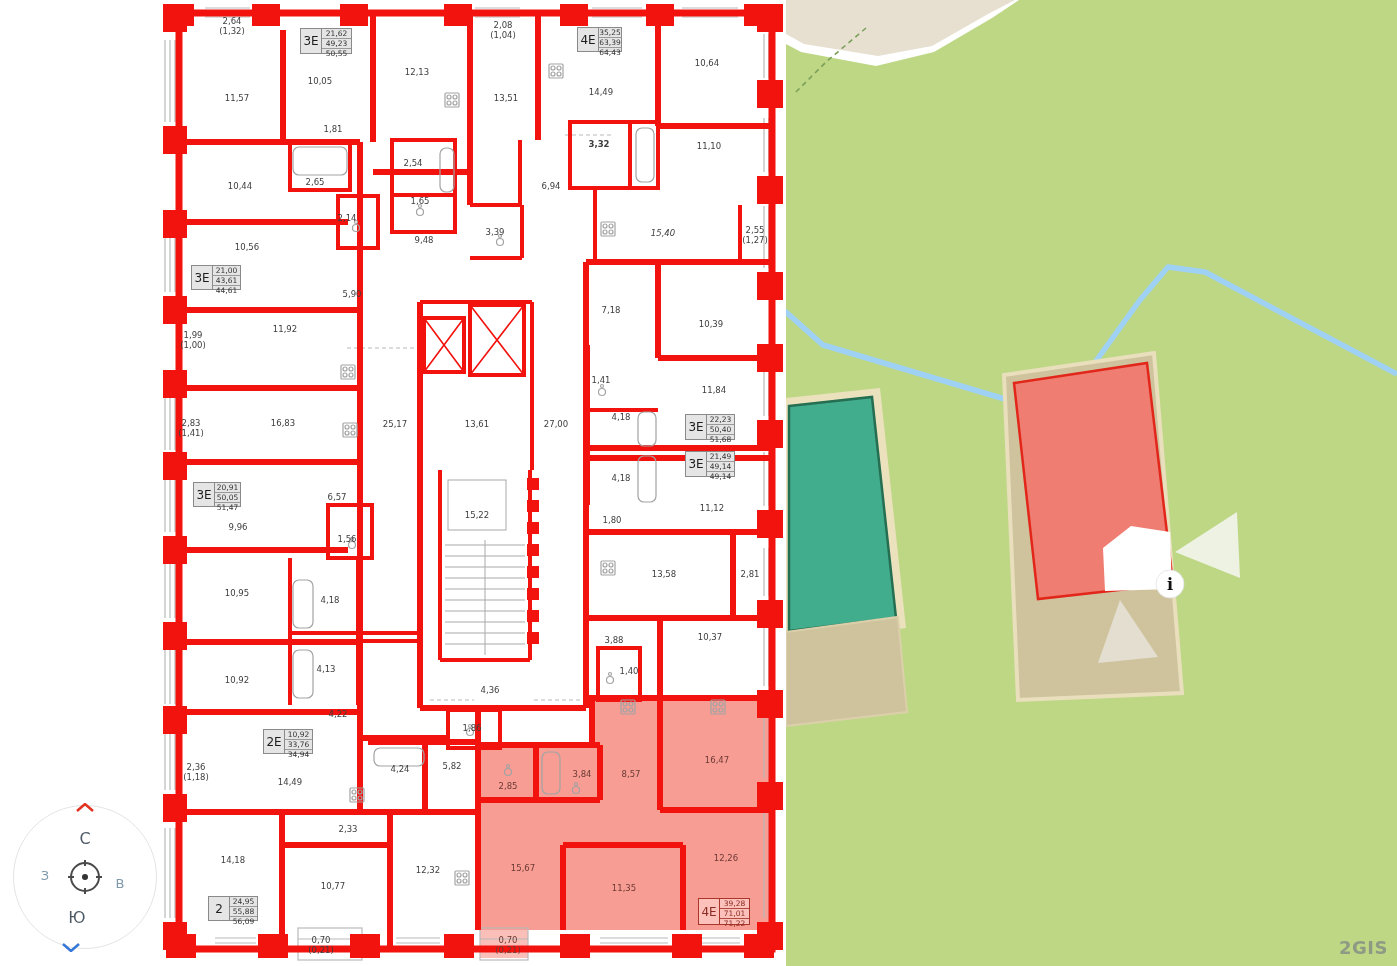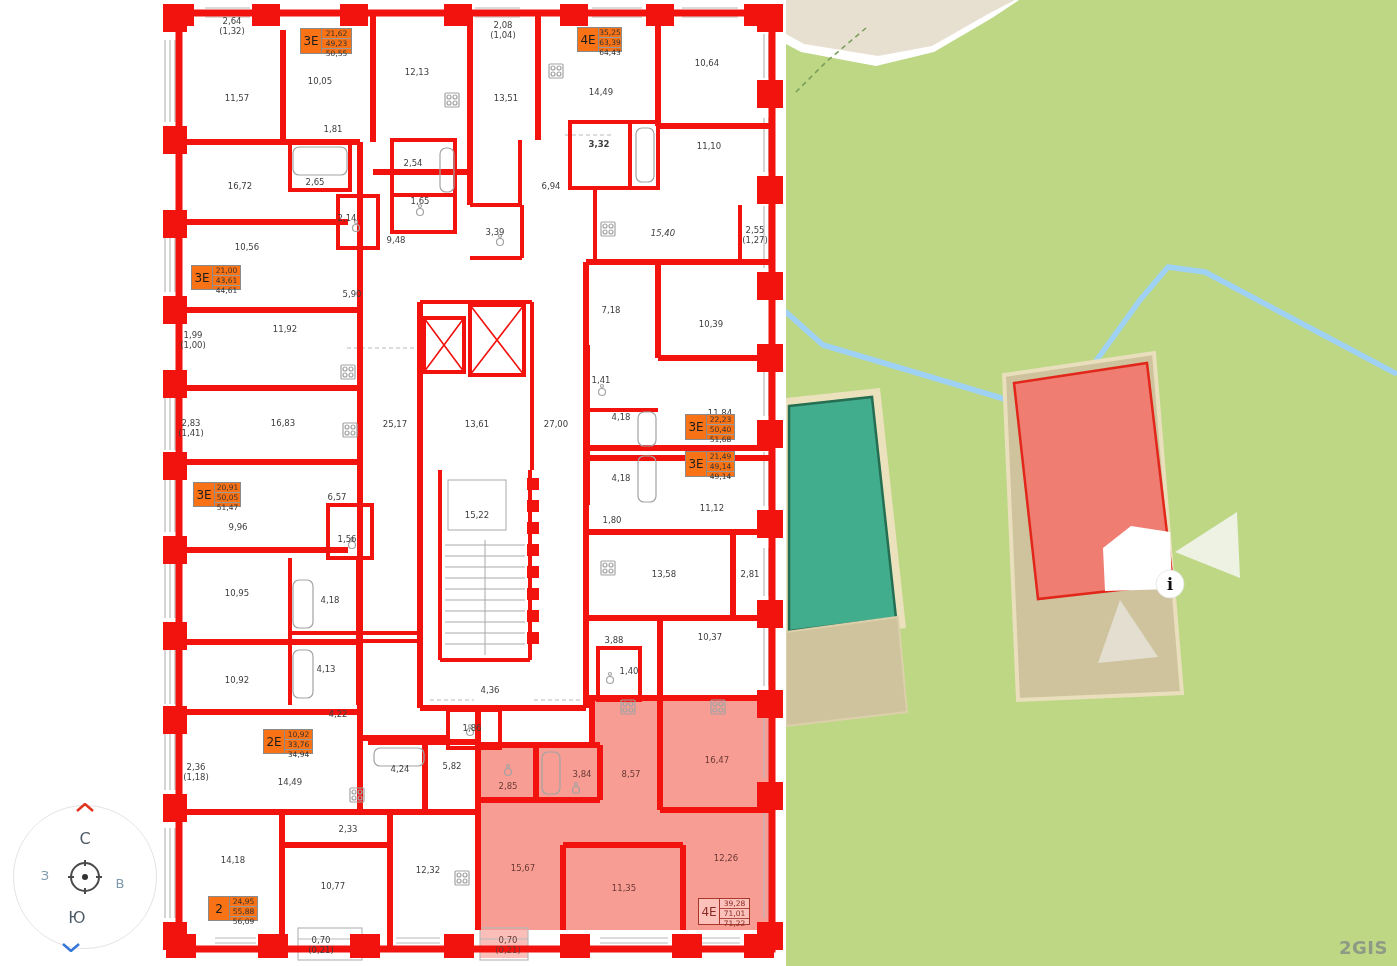--- a/index.html
+++ b/index.html
@@ -4,21 +4,21 @@
 <style>
   html,body{margin:0;padding:0;background:#fff;width:1397px;height:966px;overflow:hidden;
     font-family:"DejaVu Sans", sans-serif;}
   .app{position:relative;width:1397px;height:966px;}
   .plan-panel{position:absolute;left:0;top:0;width:856px;height:966px;background:#fff;}
   .plan-panel svg{position:absolute;left:0;top:0;}
   .labels-layer{position:absolute;left:0;top:0;width:786px;height:966px;pointer-events:none;}
   .room-label{position:absolute;transform:translate(-50%,-50%);font-size:8.5px;line-height:1.18;
     color:var(--label,#3d3d3d);white-space:pre-line;text-align:center;letter-spacing:0;}
   .room-label.pink{color:var(--pink-label,#6b3a35);}
-  .apt-box{position:absolute;display:flex;border:1px solid #8a8a8a;background:#f97316;box-sizing:border-box;}
+  .apt-box{position:absolute;display:flex;border:1px solid #8a8a8a;background:#e5e5e5;box-sizing:border-box;}
   .apt-box .type{width:20px;display:flex;align-items:center;justify-content:center;
     font-size:12px;color:#1d1d1d;border-right:1px solid #8a8a8a;}
   .apt-box .vals{flex:1;display:flex;flex-direction:column;}
   .apt-box .vals div{flex:1;display:flex;align-items:center;justify-content:center;
     font-size:7.5px;color:#333;border-bottom:1px solid #9a9a9a;}
   .apt-box .vals div:last-child{border-bottom:none;}
   .apt-box.pink{border-color:#a8362b;background:rgba(255,238,236,.45);}
   .apt-box.pink .type{color:#8b2a22;border-color:#a8362b;}
   .apt-box.pink .vals div{color:#8b2a22;border-color:#b2493f;}
   
@@ -324,38 +324,38 @@
 (1,04)</span>
         <span class="room-label" style="left: 601px; top: 92px;">14,49</span>
         <span class="room-label" style="left: 707px; top: 63px;">10,64</span>
         <span class="room-label" style="left: 237px; top: 98px;">11,57</span>
         <span class="room-label" style="left: 506px; top: 98px;">13,51</span>
         <span class="room-label" style="left: 333px; top: 129px;">1,81</span>
         <span class="room-label" style="left: 599px; top: 144px; font-weight: bold;">3,32</span>
         <span class="room-label" style="left: 709px; top: 146px;">11,10</span>
         <span class="room-label" style="left: 413px; top: 163px;">2,54</span>
         <span class="room-label" style="left: 315px; top: 182px;">2,65</span>
-        <span class="room-label" style="left: 240px; top: 186px;">16,72</span>
+        <span class="room-label" style="left: 240px; top: 186px;">10,44</span>
         <span class="room-label" style="left: 551px; top: 186px;">6,94</span>
         <span class="room-label" style="left: 420px; top: 201px;">1,65</span>
         <span class="room-label" style="left: 347px; top: 218px;">2,14</span>
-        <span class="room-label" style="left: 396px; top: 240px;">9,48</span>
+        <span class="room-label" style="left: 424px; top: 240px;">9,48</span>
         <span class="room-label" style="left: 495px; top: 232px;">3,39</span>
         <span class="room-label" style="left: 663px; top: 233px; font-style: italic;">15,40</span>
         <span class="room-label" style="left: 755px; top: 235px;">2,55
 (1,27)</span>
         <span class="room-label" style="left: 247px; top: 247px;">10,56</span>
         <span class="room-label" style="left: 352px; top: 294px;">5,90</span>
         <span class="room-label" style="left: 611px; top: 310px;">7,18</span>
         <span class="room-label" style="left: 711px; top: 324px;">10,39</span>
         <span class="room-label" style="left: 193px; top: 340px;">1,99
 (1,00)</span>
         <span class="room-label" style="left: 285px; top: 329px;">11,92</span>
         <span class="room-label" style="left: 601px; top: 380px;">1,41</span>
-        <span class="room-label" style="left: 714px; top: 413px; margin-left: 6px;">11,84</span>
+        <span class="room-label" style="left: 714px; top: 390px;">11,84</span>
         <span class="room-label" style="left: 191px; top: 428px;">2,83
 (1,41)</span>
         <span class="room-label" style="left: 283px; top: 423px;">16,83</span>
         <span class="room-label" style="left: 395px; top: 424px;">25,17</span>
         <span class="room-label" style="left: 477px; top: 424px;">13,61</span>
         <span class="room-label" style="left: 556px; top: 424px;">27,00</span>
         <span class="room-label" style="left: 621px; top: 417px;">4,18</span>
         <span class="room-label" style="left: 621px; top: 478px;">4,18</span>
         <span class="room-label" style="left: 712px; top: 508px;">11,12</span>
         <span class="room-label" style="left: 337px; top: 497px;">6,57</span>

